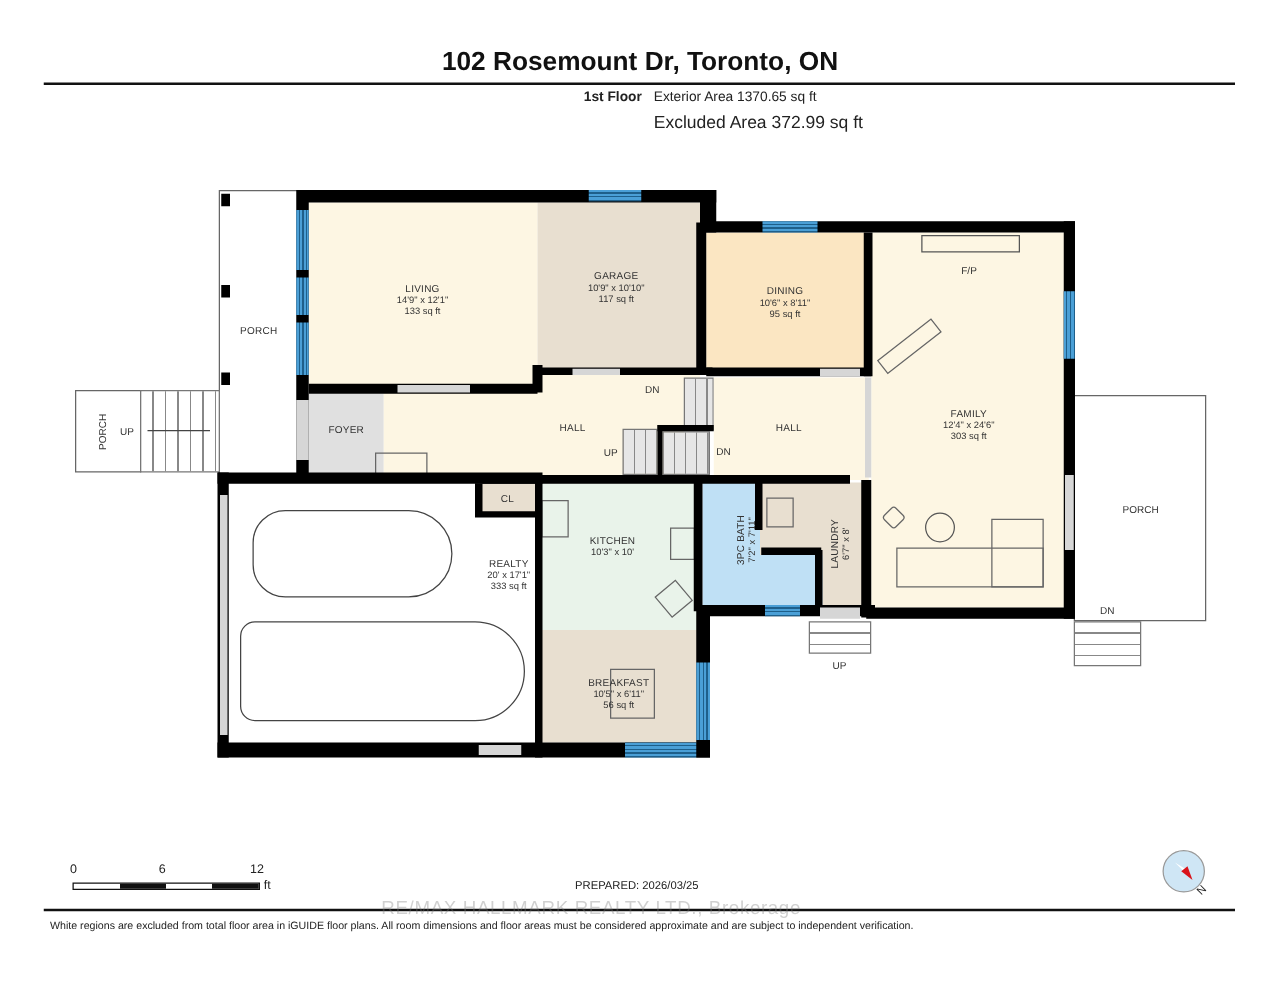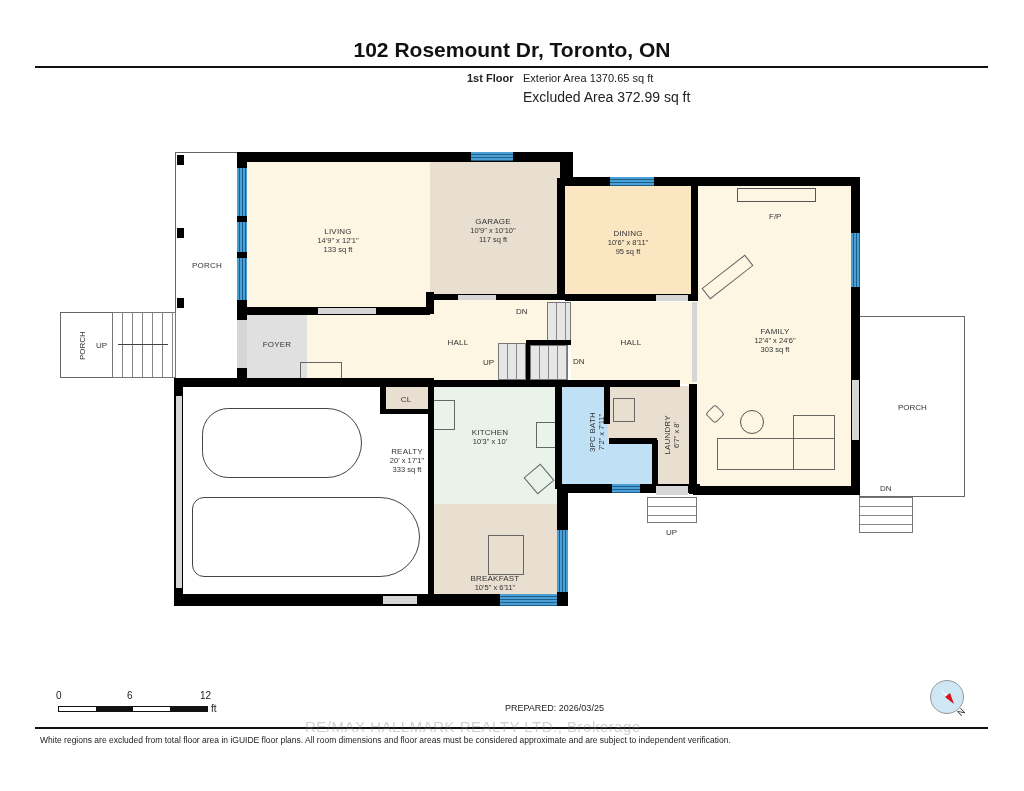--- a/index.html
+++ b/index.html
@@ -17,21 +17,21 @@
   .win { position:absolute; background:#4a9fd6; }
   .win.h { background:repeating-linear-gradient(180deg,#4a9fd6 0 2px,#1e5f8a 2px 3px); }
   .win.v { background:repeating-linear-gradient(90deg,#4a9fd6 0 2px,#1e5f8a 2px 3px); }
   .door { position:absolute; background:#d6d6d6; }
   .outline { position:absolute; border:1px solid #666; box-sizing:border-box; background:#fff; }
   .stairs { position:absolute; box-sizing:border-box; border:1px solid #777; background:repeating-linear-gradient(90deg,#e6e6e6 0 8px,#888 8px 9px); }
   .stairs.v { background:repeating-linear-gradient(180deg,#fff 0 8px,#888 8px 9px); }
   .small-txt { position:absolute; font-size:8px; color:#333; }
   .scale { left:58px; top:706px; width:150px; height:6px; border:1px solid #111; box-sizing:border-box; background:linear-gradient(90deg,#fff 0 25%,#111 25% 50%,#fff 50% 75%,#111 75% 100%); }
   .scale-t { font-size:10px; color:#222; }
-  .prepared { left:460px; top:703px; font-size:9px; color:#222;margin-left:45px; }
+  .prepared { left:460px; top:703px; font-size:9px; color:#222; }
   .disclaimer { left:40px; top:735px; font-size:8.5px; color:#222; }
   .watermark { left:305px; top:718px; font-size:15px; color:rgba(120,120,120,0.35); letter-spacing:0.5px; }
   .compass { left:930px; top:680px; width:32px; height:32px; border-radius:50%; border:1px solid #999; background:#cfe6f5; }
 </style>
 </head>
 <body>
 
 <div class="abs title">102 Rosemount Dr, Toronto, ON</div>
 <div class="abs hr" style="top:66px;"></div>
 <div class="abs floor-label">1st Floor</div>
@@ -120,21 +120,21 @@
   <div class="lbl" style="left:490px;top:437px;">
     <div class="name">KITCHEN</div>
     <div>10'3" x 10'</div>
   </div>
   <div class="outline" style="left:536px;top:422px;width:20px;height:26px;background:transparent;"></div>
   <div class="outline" style="left:528px;top:468px;width:22px;height:22px;background:transparent;transform:rotate(-40deg);"></div>
   <div class="outline" style="left:433px;top:400px;width:22px;height:30px;background:transparent;"></div>
 
   <div class="room" style="left:433px;top:504px;width:128px;height:90px;background:#e8dfd0;"></div>
   <div class="outline" style="left:488px;top:535px;width:36px;height:40px;background:transparent;"></div>
-  <div class="lbl" style="left:495px;top:587px;">
+  <div class="lbl" style="left:495px;top:555px;">
     <div class="name">BREAKFAST</div>
     <div>10'5" x 6'11"</div>
     <div>56 sq ft</div>
   </div>
 
   <div class="room" style="left:562px;top:386px;width:95px;height:98px;background:#bfe0f5;"></div>
   <div class="room" style="left:608px;top:386px;width:50px;height:60px;background:#e8dfd0;"></div>
   <div class="lbl" style="left:597px;top:432px;transform:translate(-50%,-50%) rotate(-90deg);">
     <div class="name">3PC BATH</div>
     <div>7'2" x 7'11"</div>

